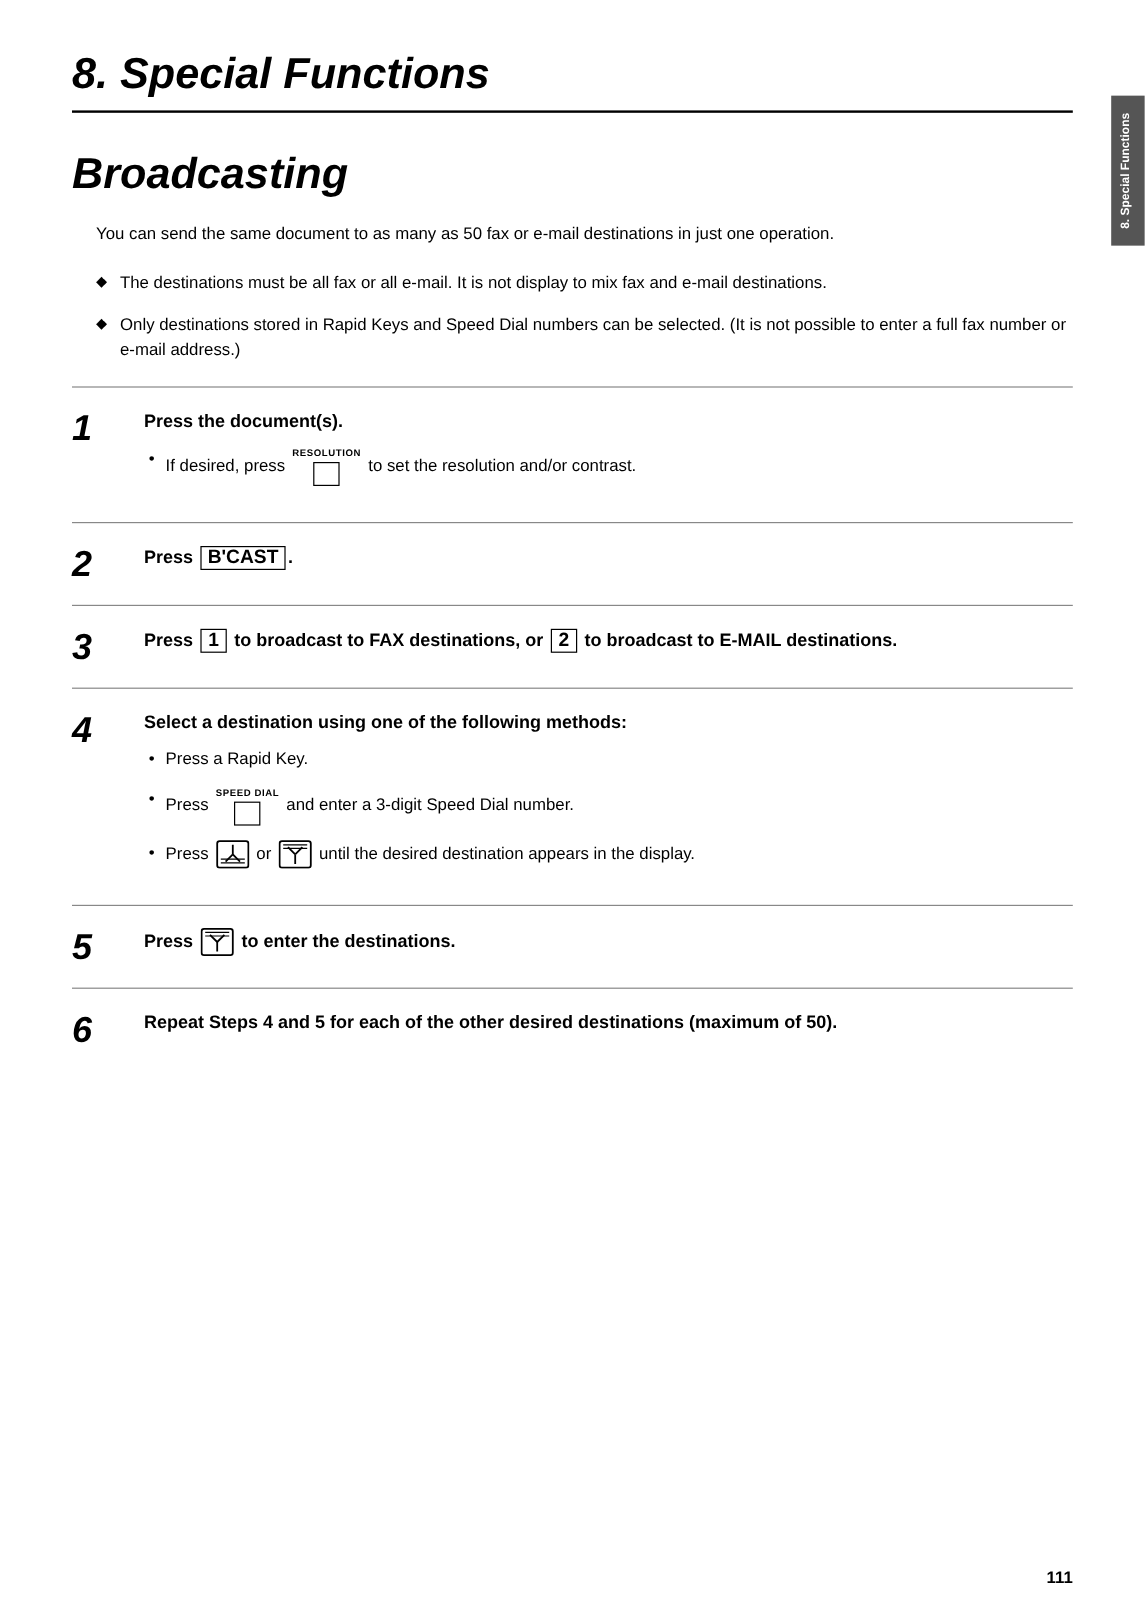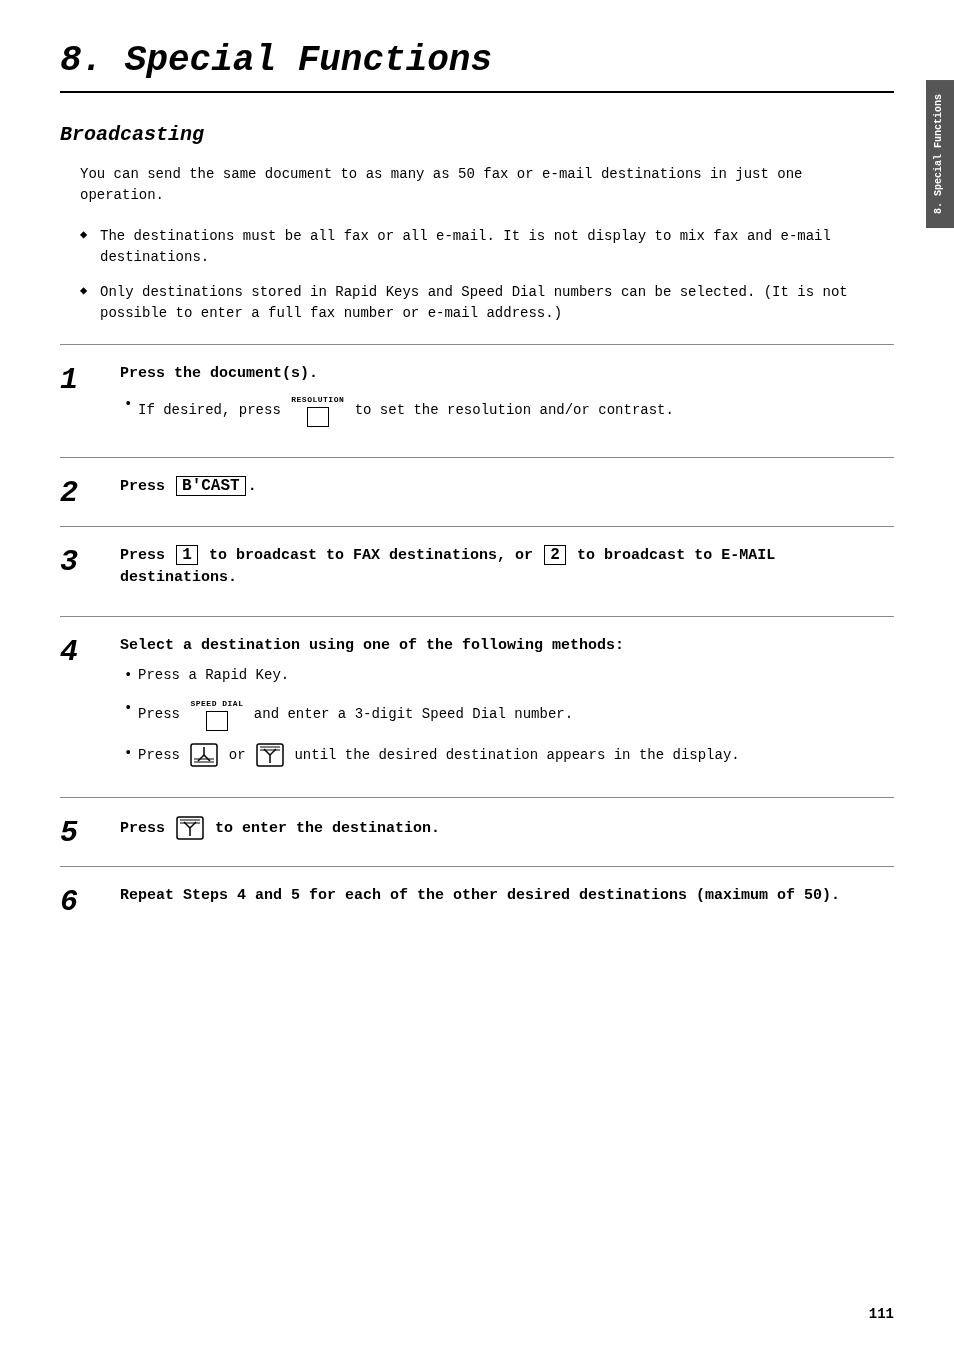--- a/index.html
+++ b/index.html
@@ -13,21 +13,20 @@
       min-height: 1352px;
       position: relative;
     }
 
     .page-container {
       width: 954px;
       min-height: 1352px;
       background: #fff;
       position: relative;
       padding: 40px 60px 40px 60px;
-      font-family: Liberation Mono, monospace;
     }
 
     
     .side-tab {
       position: absolute;
       right: 0;
       top: 80px;
       width: 28px;
       background: #555;
       color: #fff;
@@ -46,21 +45,21 @@
       font-size: 36px;
       font-weight: bold;
       font-style: italic;
       margin-bottom: 30px;
       border-bottom: 2px solid #000;
       padding-bottom: 10px;
     }
 
     
     .section-title {
-      font-size: 20px;
+      font-size: 36px;
       font-weight: bold;
       font-style: italic;
       margin-bottom: 18px;
     }
 
     
     .intro-text {
       margin-left: 20px;
       margin-bottom: 20px;
       line-height: 1.5;
@@ -342,21 +341,21 @@
         <div class="step-main">
           <span>Press </span>
           <svg class="icon-svg" width="28" height="24" viewBox="0 0 28 24" style="vertical-align:middle;margin:0 2px;">
             <rect x="1" y="1" width="26" height="22" rx="2" ry="2" fill="white" stroke="black" stroke-width="1.5"></rect>
             <line x1="14" y1="20" x2="14" y2="12" stroke="black" stroke-width="1.5"></line>
             <line x1="14" y1="12" x2="8" y2="6" stroke="black" stroke-width="1.5"></line>
             <line x1="14" y1="12" x2="20" y2="6" stroke="black" stroke-width="1.5"></line>
             <line x1="4" y1="7" x2="24" y2="7" stroke="black" stroke-width="1"></line>
             <line x1="4" y1="4" x2="24" y2="4" stroke="black" stroke-width="1"></line>
           </svg>
-          <span>to enter the destination.</span>
+          <span>to enter the destinations.</span>
         </div>
       </div>
     </div>
 
     <div class="step-row">
       <div class="step-number">6</div>
       <div class="step-content">
         <div class="step-main">Repeat Steps 4 and 5 for each of the other desired destinations (maximum of 50).</div>
       </div>
     </div>

